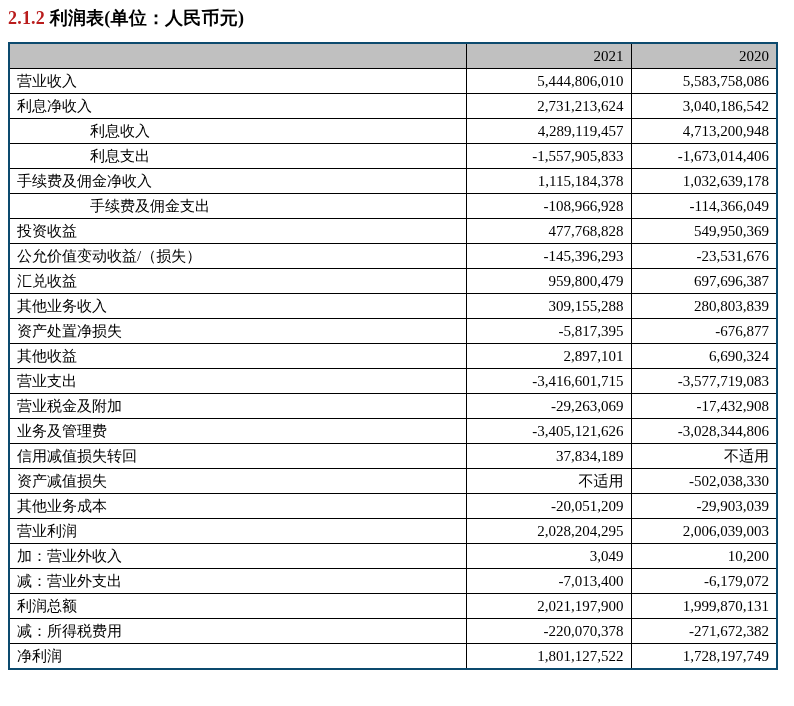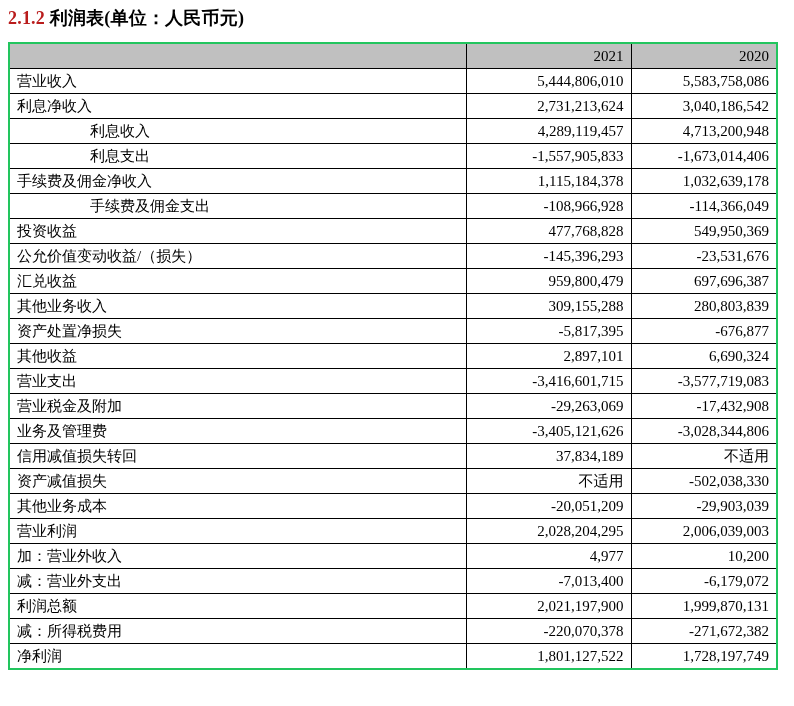--- a/index.html
+++ b/index.html
@@ -29,21 +29,21 @@
   .doc-title .section-num {
     color: #b91c1c;
   }
   table.profit-table {
     position: absolute;
     left: 8px;
     top: 42px;
     width: 768px;
     border-collapse: collapse;
     table-layout: fixed;
-    border: 2px solid #22c55e;
+    border: 2px solid #0c4a6e;
   }
   col.c-label { width: 457px; }
   col.c-2021  { width: 165px; }
   col.c-2020  { width: 146px; }
   .profit-table th,
   .profit-table td {
     border: 1px solid #000000;
     height: 24px;
     padding: 0 7px;
     font-size: 15px;
@@ -172,21 +172,21 @@
           <td class="cell-num">-20,051,209</td>
           <td class="cell-num">-29,903,039</td>
         </tr>
         <tr>
           <td class="cell-label">营业利润</td>
           <td class="cell-num">2,028,204,295</td>
           <td class="cell-num">2,006,039,003</td>
         </tr>
         <tr>
           <td class="cell-label">加：营业外收入</td>
-          <td class="cell-num">4,977</td>
+          <td class="cell-num">3,049</td>
           <td class="cell-num">10,200</td>
         </tr>
         <tr>
           <td class="cell-label">减：营业外支出</td>
           <td class="cell-num">-7,013,400</td>
           <td class="cell-num">-6,179,072</td>
         </tr>
         <tr>
           <td class="cell-label">利润总额</td>
           <td class="cell-num">2,021,197,900</td>

